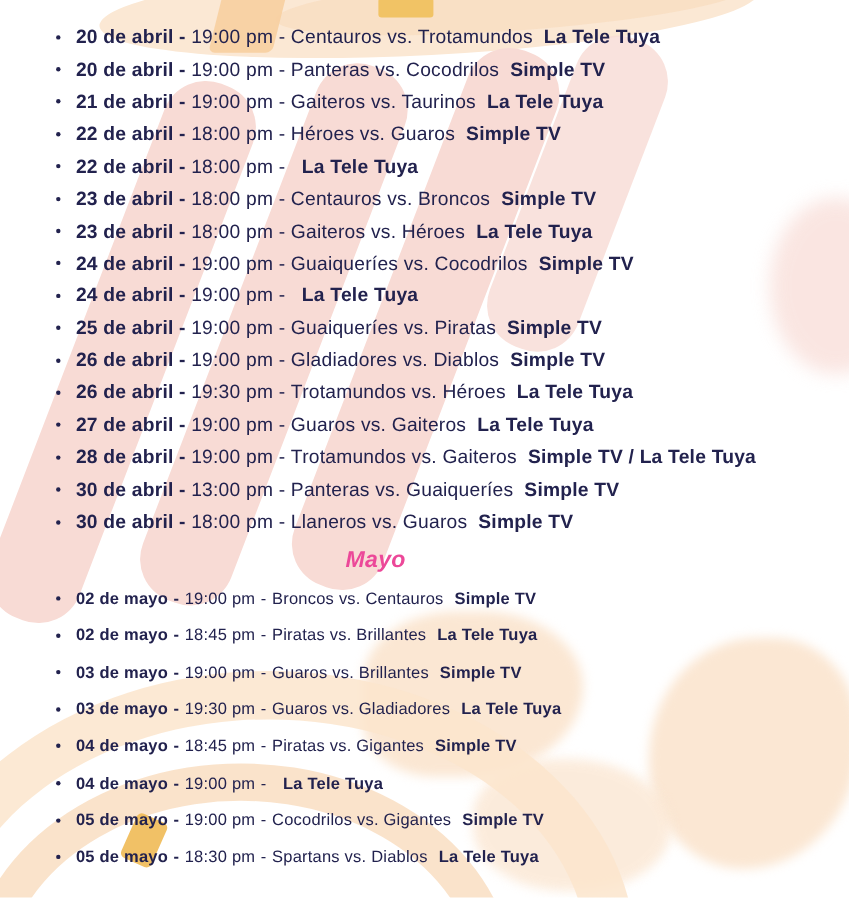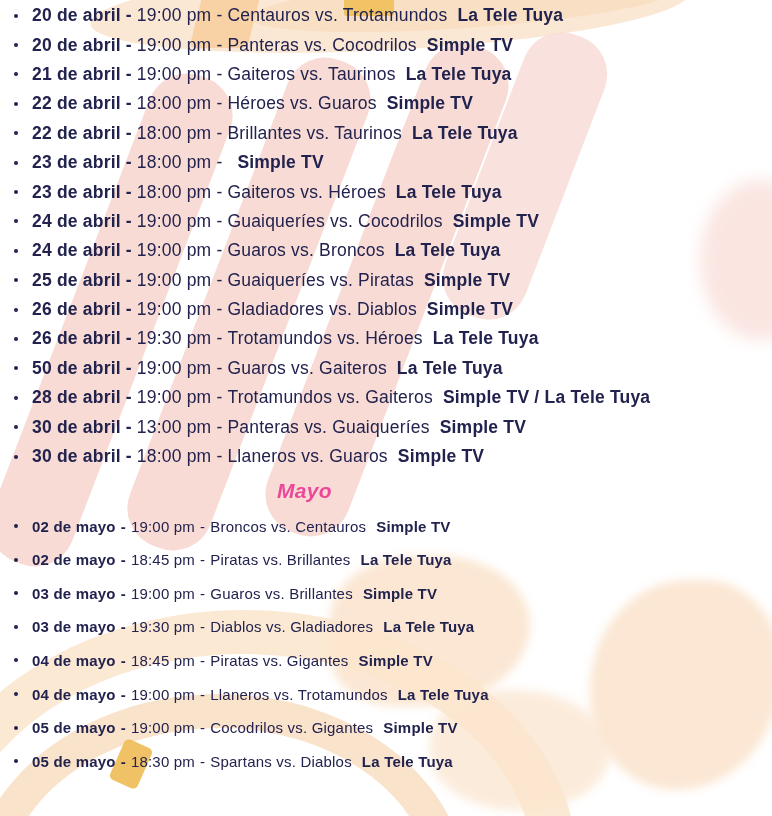--- a/index.html
+++ b/index.html
@@ -27,21 +27,21 @@
   .ring1{left:-90px;top:610px;width:580px;height:430px;border:44px solid #fbe5cd;opacity:.85;}
   .ring2{left:-30px;top:694px;width:430px;height:330px;border:34px solid #f8d9b9;opacity:.75;}
   .bot-gold{left:116px;top:742px;width:30px;height:44px;background:#efba55;transform:rotate(24deg);border-radius:5px;opacity:.9;}
   .blob{background:#fbe7d3;filter:blur(5px);}
   .blob1{left:330px;top:556px;width:200px;height:150px;border-radius:48% 52% 62% 38%;}
   .blob2{left:590px;top:580px;width:190px;height:210px;border-radius:52% 40% 55% 45%;}
   .blob3{left:430px;top:690px;width:180px;height:120px;border-radius:45% 55% 50% 50%;opacity:.8;}
   .blob4{left:700px;top:180px;width:120px;height:160px;border-radius:50%;background:#f8dbd5;filter:blur(8px);opacity:.7;}
 
   
-  .content{position:relative;z-index:1;padding-top:1px;}
+  .content{position:relative;z-index:1;padding-top:19px;margin-left:37px;}
   .row{display:flex;align-items:center;letter-spacing:.2px;white-space:nowrap;}
   .april .row{height:29.4px;font-size:17.5px;}
   .may .row{height:33.6px;font-size:15px;}
   .bullet{width:4px;height:4px;border-radius:50%;background:#22224e;margin:0 14px 0 14px;flex:none;}
   .date{font-weight:700;}
   .sep{margin:0 5px;}
   .sep-bold{font-weight:700;}
   .channel{font-weight:700;margin-left:10px;text-align:center;}
   .may-heading{
     margin:8px 0 6px 277px;
@@ -114,30 +114,30 @@
         <span class="match">Héroes vs. Guaros</span>
         <span class="channel">Simple TV</span>
       </div>
 
       <div class="row">
         <span class="bullet"></span>
         <span class="date">22 de abril</span>
         <span class="sep sep-bold">-</span>
         <span class="time">18:00 pm</span>
         <span class="sep">-</span>
-        <span class="match">Brillantes vs. Taurinos</span>
         <span class="channel">La Tele Tuya</span>
       </div>
 
       <div class="row">
         <span class="bullet"></span>
         <span class="date">23 de abril</span>
         <span class="sep sep-bold">-</span>
         <span class="time">18:00 pm</span>
         <span class="sep">-</span>
+        <span class="match">Centauros vs. Broncos</span>
         <span class="channel">Simple TV</span>
       </div>
 
       <div class="row">
         <span class="bullet"></span>
         <span class="date">23 de abril</span>
         <span class="sep sep-bold">-</span>
         <span class="time">18:00 pm</span>
         <span class="sep">-</span>
         <span class="match">Gaiteros vs. Héroes</span>
@@ -153,21 +153,20 @@
         <span class="match">Guaiqueríes vs. Cocodrilos</span>
         <span class="channel">Simple TV</span>
       </div>
 
       <div class="row">
         <span class="bullet"></span>
         <span class="date">24 de abril</span>
         <span class="sep sep-bold">-</span>
         <span class="time">19:00 pm</span>
         <span class="sep">-</span>
-        <span class="match">Guaros vs. Broncos</span>
         <span class="channel">La Tele Tuya</span>
       </div>
 
       <div class="row">
         <span class="bullet"></span>
         <span class="date">25 de abril</span>
         <span class="sep sep-bold">-</span>
         <span class="time">19:00 pm</span>
         <span class="sep">-</span>
         <span class="match">Guaiqueríes vs. Piratas</span>
@@ -189,21 +188,21 @@
         <span class="date">26 de abril</span>
         <span class="sep sep-bold">-</span>
         <span class="time">19:30 pm</span>
         <span class="sep">-</span>
         <span class="match">Trotamundos vs. Héroes</span>
         <span class="channel">La Tele Tuya</span>
       </div>
 
       <div class="row">
         <span class="bullet"></span>
-        <span class="date">50 de abril</span>
+        <span class="date">27 de abril</span>
         <span class="sep sep-bold">-</span>
         <span class="time">19:00 pm</span>
         <span class="sep">-</span>
         <span class="match">Guaros vs. Gaiteros</span>
         <span class="channel">La Tele Tuya</span>
       </div>
 
       <div class="row">
         <span class="bullet"></span>
         <span class="date">28 de abril</span>
@@ -268,41 +267,40 @@
         <span class="match">Guaros vs. Brillantes</span>
         <span class="channel">Simple TV</span>
       </div>
 
       <div class="row">
         <span class="bullet"></span>
         <span class="date">03 de mayo</span>
         <span class="sep sep-bold">-</span>
         <span class="time">19:30 pm</span>
         <span class="sep">-</span>
-        <span class="match">Diablos vs. Gladiadores</span>
+        <span class="match">Guaros vs. Gladiadores</span>
         <span class="channel">La Tele Tuya</span>
       </div>
 
       <div class="row">
         <span class="bullet"></span>
         <span class="date">04 de mayo</span>
         <span class="sep sep-bold">-</span>
         <span class="time">18:45 pm</span>
         <span class="sep">-</span>
         <span class="match">Piratas vs. Gigantes</span>
         <span class="channel">Simple TV</span>
       </div>
 
       <div class="row">
         <span class="bullet"></span>
         <span class="date">04 de mayo</span>
         <span class="sep sep-bold">-</span>
         <span class="time">19:00 pm</span>
         <span class="sep">-</span>
-        <span class="match">Llaneros vs. Trotamundos</span>
         <span class="channel">La Tele Tuya</span>
       </div>
 
       <div class="row">
         <span class="bullet"></span>
         <span class="date">05 de mayo</span>
         <span class="sep sep-bold">-</span>
         <span class="time">19:00 pm</span>
         <span class="sep">-</span>
         <span class="match">Cocodrilos vs. Gigantes</span>

